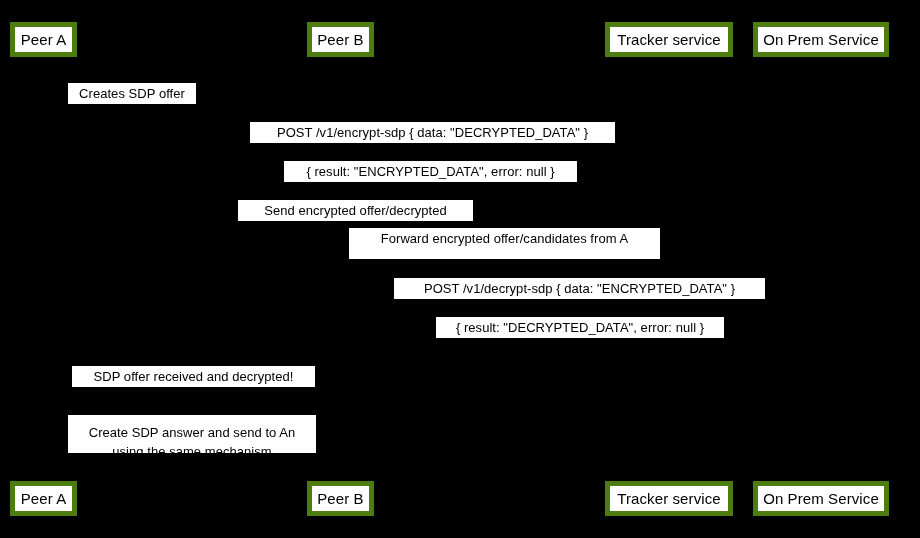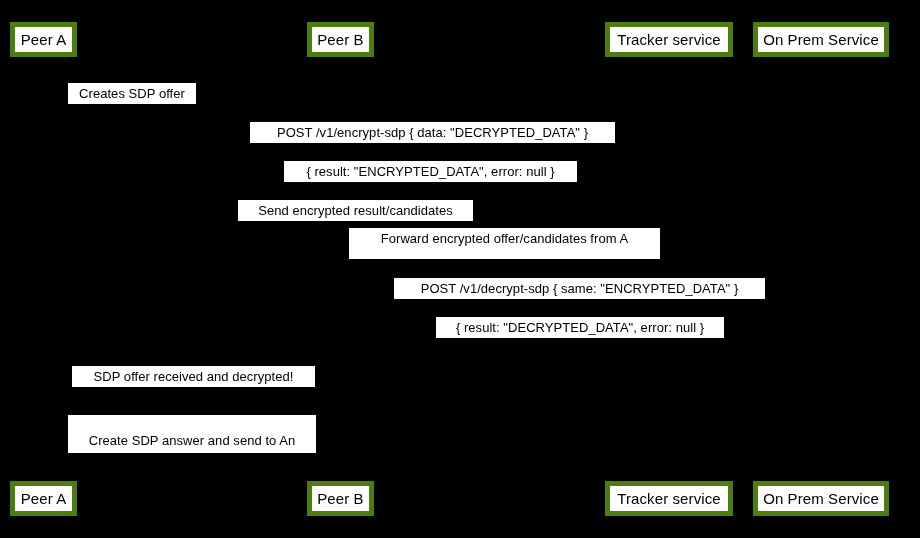--- a/index.html
+++ b/index.html
@@ -52,21 +52,21 @@
     color: #000000;
     font-size: 13px;
     line-height: 21px;
     white-space: pre;
     text-align: center;
     padding: 0 1px;
     letter-spacing: 0.05px;
   }
   .msg.two-line {
     line-height: 19px;
-    padding-top: 16px;
+    padding-top: 8px;
   }
   
   .arrow {
     position: absolute;
     height: 1px;
     background: #000000;
   }
 </style>
 </head>
 <body>
@@ -100,25 +100,25 @@
   <div class="participant" style="left:753px; top:22px; width:136px; height:35px;">
     <span>On Prem Service</span>
   </div>
 
   <div class="msg" style="left:68px; top:83px; width:128px; height:21px;">Creates SDP offer</div>
 
   <div class="msg" style="left:250px; top:122px; width:365px; height:21px;">POST /v1/encrypt-sdp { data: "DECRYPTED_DATA" }</div>
 
   <div class="msg" style="left:284px; top:161px; width:293px; height:21px;">{ result: "ENCRYPTED_DATA", error: null }</div>
 
-  <div class="msg" style="left:238px; top:200px; width:235px; height:21px;">Send encrypted result/candidates</div>
+  <div class="msg" style="left:238px; top:200px; width:235px; height:21px;">Send encrypted offer/decrypted</div>
 
   <div class="msg" style="left:349px; top:228px; width:311px; height:31px;">Forward encrypted offer/candidates from A</div>
 
-  <div class="msg" style="left:394px; top:278px; width:371px; height:21px;">POST /v1/decrypt-sdp { same: "ENCRYPTED_DATA" }</div>
+  <div class="msg" style="left:394px; top:278px; width:371px; height:21px;">POST /v1/decrypt-sdp { data: "ENCRYPTED_DATA" }</div>
 
   <div class="msg" style="left:436px; top:317px; width:288px; height:21px;">{ result: "DECRYPTED_DATA", error: null }</div>
 
   <div class="msg" style="left:72px; top:366px; width:243px; height:21px;">SDP offer received and decrypted!</div>
 
   <div class="msg two-line" style="left:68px; top:415px; width:248px; height:38px;">Create SDP answer and send to An
 using the same mechanism</div>
 
   <div class="participant" style="left:10px; top:481px; width:67px; height:35px;">
     <span>Peer A</span>

